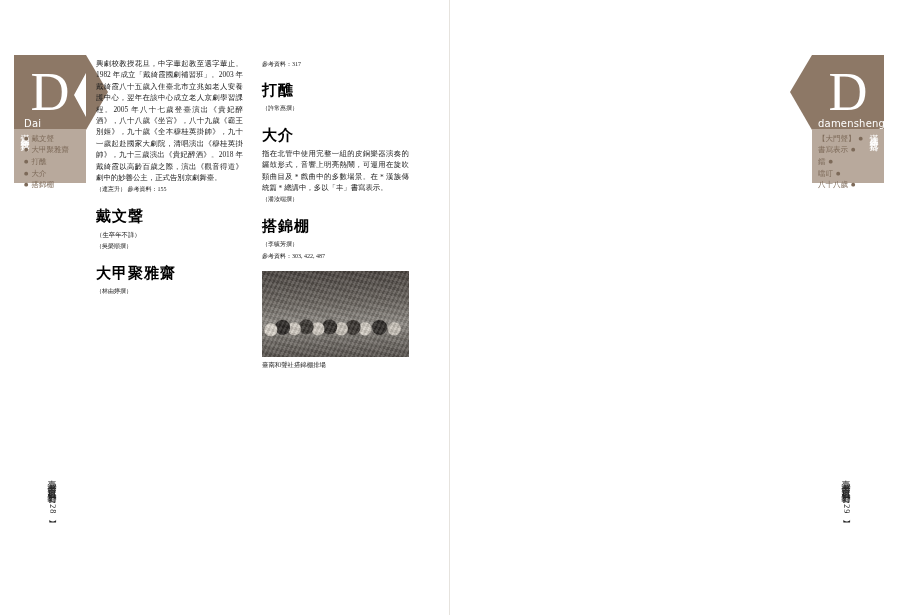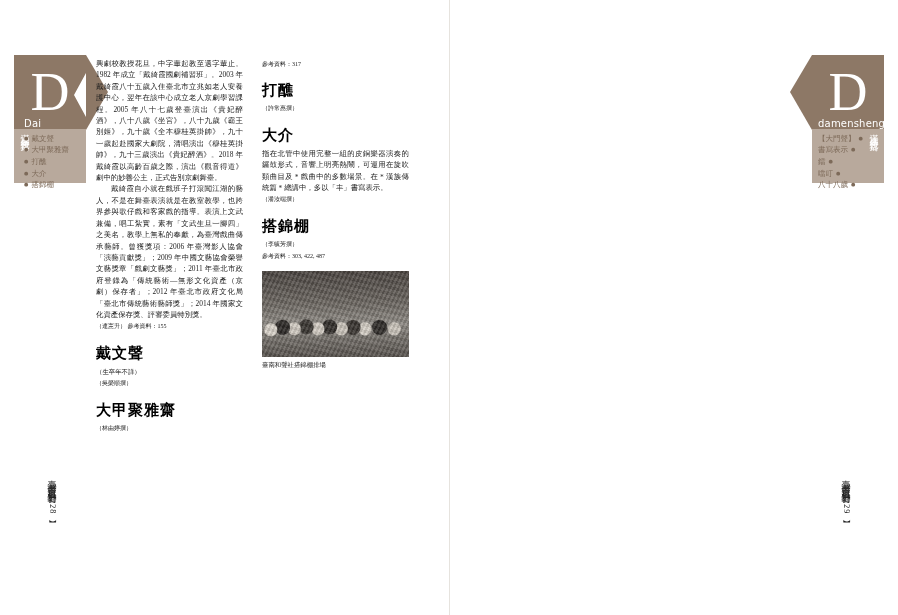--- a/index.html
+++ b/index.html
@@ -179,21 +179,20 @@
         <li>戴文聲</li>
         <li>大甲聚雅齋</li>
         <li>打醮</li>
         <li>大介</li>
         <li>搭錦棚</li>
       </ul>
     </div>
 
     <div class="col c1">
       <p>興劇校教授花旦，中字輩起教至邁字輩止。1982 年成立「戴綺霞國劇補習班」。2003 年戴綺霞八十五歲入住臺北市立兆如老人安養護中心，翌年在該中心成立老人京劇學習課程。2005 年八十七歲登臺演出《貴妃醉酒》，八十八歲《坐宮》，八十九歲《霸王別姬》，九十歲《全本穆桂英掛帥》，九十一歲起赴國家大劇院，清唱演出《穆桂英掛帥》，九十三歲演出《貴妃醉酒》。2018 年戴綺霞以高齡百歲之際，演出《觀音得道》劇中的妙善公主，正式告別京劇舞臺。</p>
-      <p class="ind">戴綺霞自小就在戲班子打滾闖江湖的藝人，不是在舞臺表演就是在教室教學，也跨界參與歌仔戲和客家戲的指導。表演上文武兼備，唱工紮實，素有「文武生旦一腳四」之美名，教學上無私的奉獻，為臺灣戲曲傳承藝師。曾獲獎項：2006 年臺灣影人協會「演藝貢獻獎」；2009 年中國文藝協會榮譽文藝獎章「戲劇文藝獎」；2011 年臺北市政府登錄為「傳統藝術—無形文化資產（京劇）保存者」；2012 年臺北市政府文化局「臺北市傳統藝術藝師獎」；2014 年國家文化資產保存獎、評審委員特別獎。</p>
       <div class="ref">
         <span class="byline">（連憲升）</span>
         <span>參考資料：155</span>
       </div>
 
       <div class="h-entry">戴文聲</div>
       <p class="small-note">（生卒年不詳）</p>
       <div class="ref"><span class="byline">（吳榮順撰）</span></div>
 
       <div class="h-entry">大甲聚雅齋</div>

